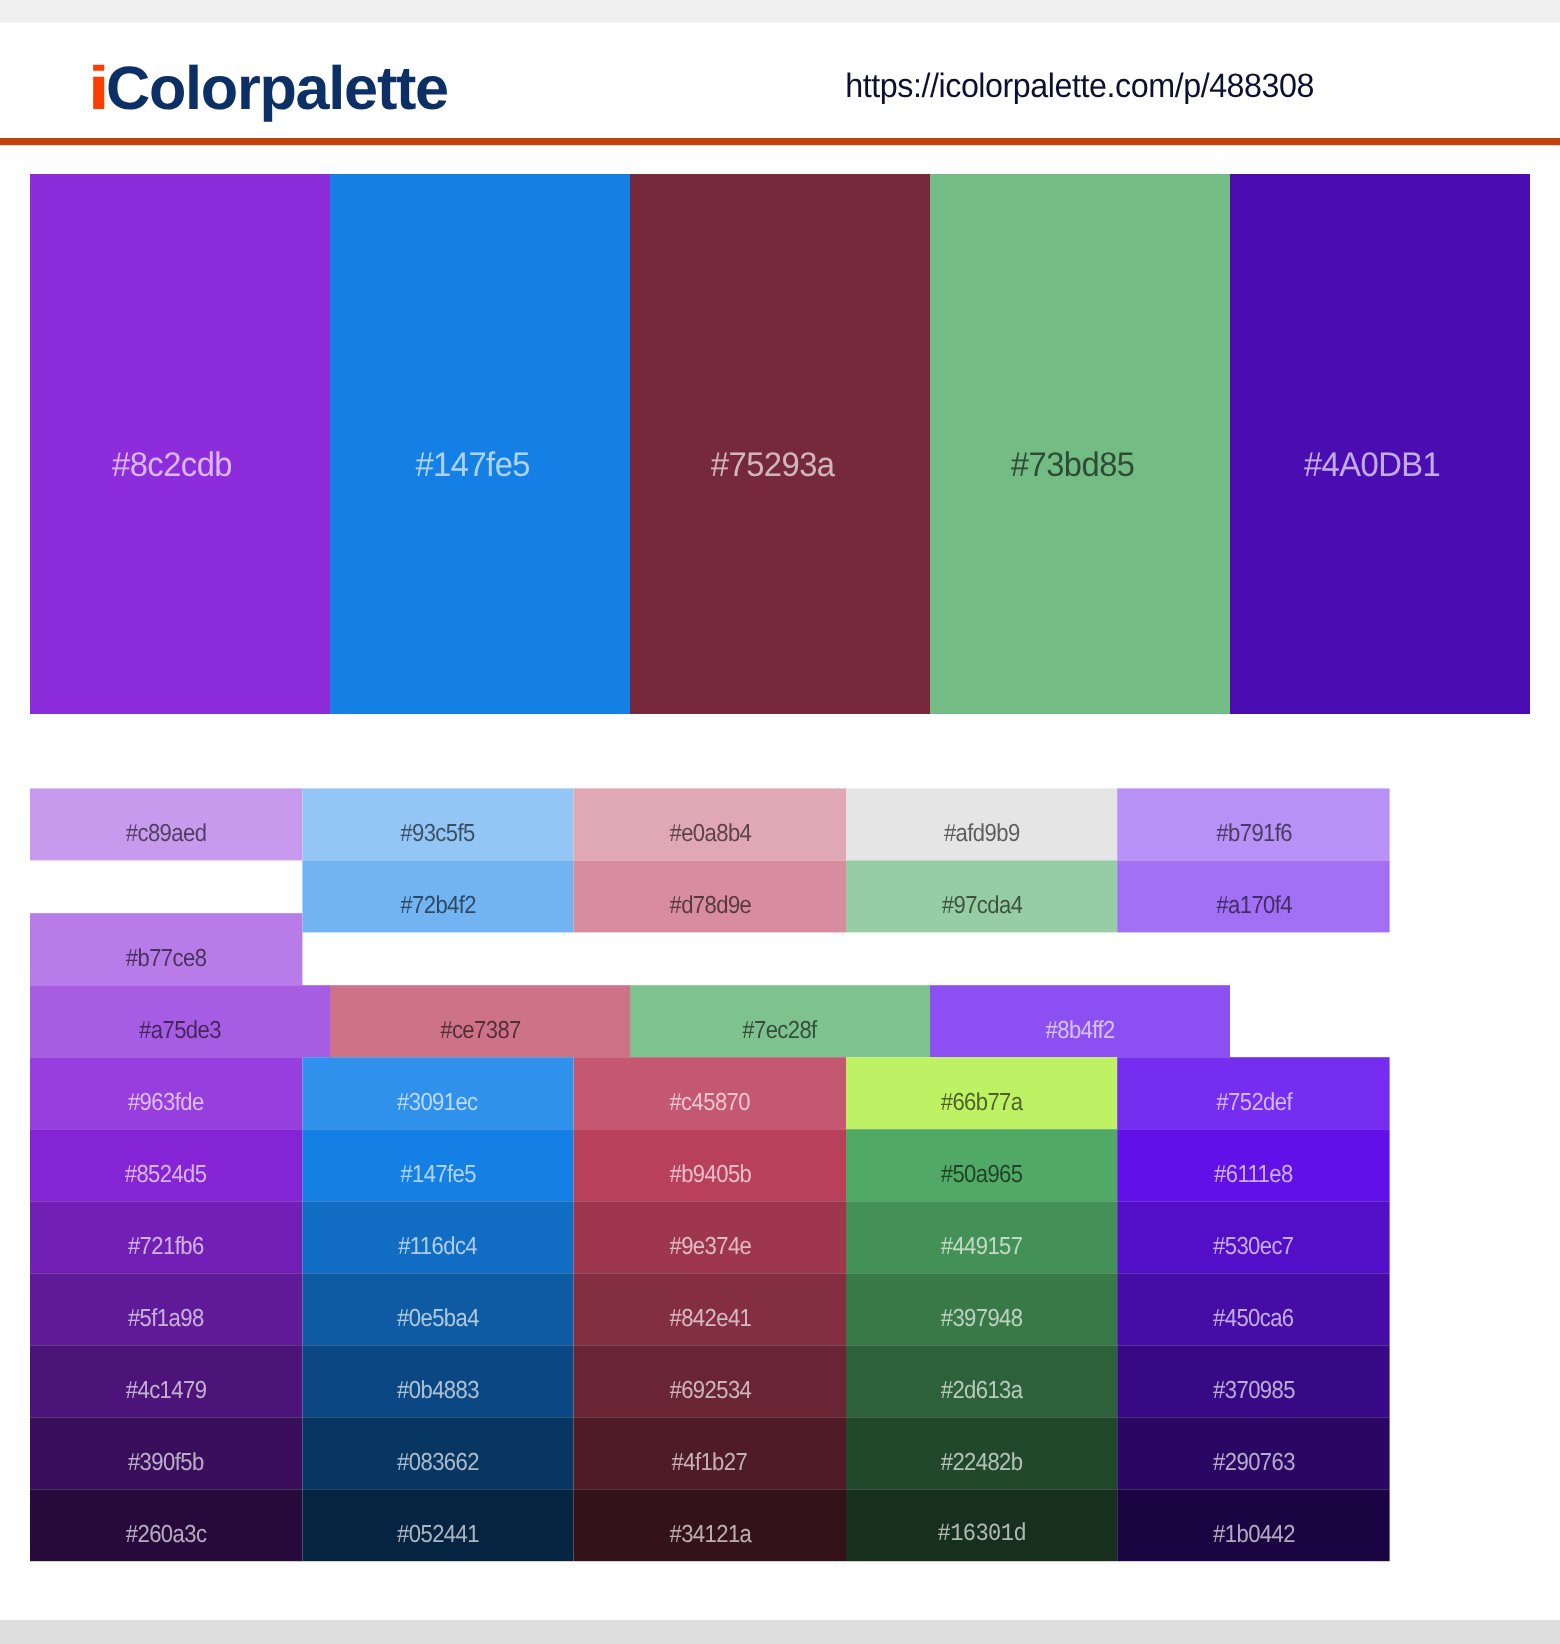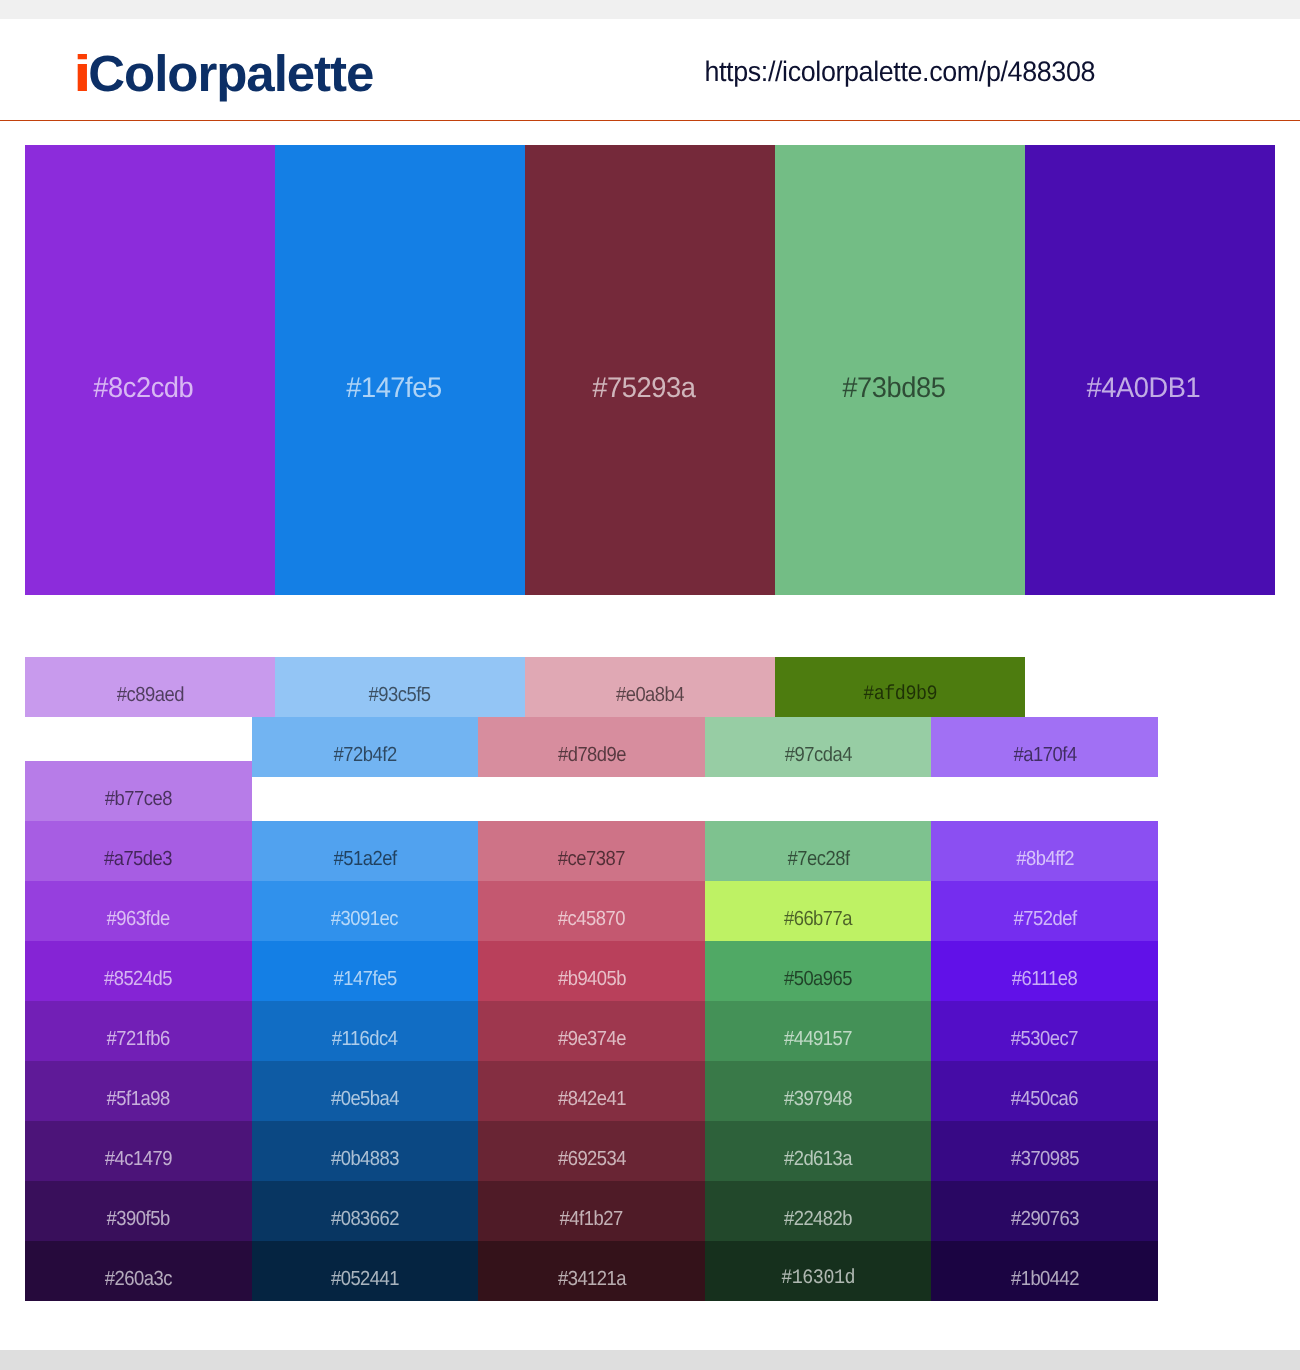--- a/index.html
+++ b/index.html
@@ -11,21 +11,21 @@
     overflow:hidden;
     position:relative;
     -webkit-font-smoothing:antialiased;
     -moz-osx-font-smoothing:grayscale;
     text-rendering:geometricPrecision;
   }
   .top-strip { position:absolute; left:0; top:0; width:1300px; height:19px; background:#f0f0f0; }
   .header {
     position:absolute; left:0; top:19px; width:1300px; height:102px;
     background:#fff; box-sizing:border-box;
-    border-bottom:1px solid #c2410c;
+    border-bottom:6px solid #c2410c;
   }
   .logo {
     position:absolute; left:73px; top:29px;
     font-weight:700; font-size:51px; line-height:51px;
     letter-spacing:-1.05px; white-space:nowrap;
   }
   .logo .i { color:#fc3e03; display:inline-block; transform:scaleX(1.32);
               transform-origin:left center; margin-right:2.2px; }
   .logo .rest { color:#0c2f66; }
   .page-url {
@@ -97,22 +97,25 @@
     <div class="shade-row">
       <div class="shade-cell" style="background: rgb(200, 154, 237);">
         <span class="hex on-light">#c89aed</span>
       </div>
       <div class="shade-cell" style="background: rgb(147, 197, 245);">
         <span class="hex on-light">#93c5f5</span>
       </div>
       <div class="shade-cell" style="background: rgb(224, 168, 180);">
         <span class="hex on-light">#e0a8b4</span>
       </div>
-      <div class="shade-cell" style="background: #4d7c0f; font-family: Liberation Mono, monospace;">
+      <div class="shade-cell" style="background: #e5e5e5;">
         <span class="hex on-light">#afd9b9</span>
+      </div>
+      <div class="shade-cell" style="background: rgb(183, 145, 246);">
+        <span class="hex on-light">#b791f6</span>
       </div>
     </div>
     <div class="shade-row">
       <div class="shade-cell" style="background: rgb(183, 124, 232); margin-top: 44px;">
         <span class="hex on-light">#b77ce8</span>
       </div>
       <div class="shade-cell" style="background: rgb(114, 180, 242);">
         <span class="hex on-light">#72b4f2</span>
       </div>
       <div class="shade-cell" style="background: rgb(215, 141, 158);">
@@ -122,23 +125,20 @@
         <span class="hex on-light">#97cda4</span>
       </div>
       <div class="shade-cell" style="background: rgb(161, 112, 244);">
         <span class="hex on-light">#a170f4</span>
       </div>
     </div>
     <div class="shade-row">
       <div class="shade-cell" style="background: rgb(167, 93, 227);">
         <span class="hex on-light">#a75de3</span>
       </div>
-      <div class="shade-cell" style="background: rgb(81, 162, 239);">
-        <span class="hex on-light">#51a2ef</span>
-      </div>
       <div class="shade-cell" style="background: rgb(206, 115, 135);">
         <span class="hex on-light">#ce7387</span>
       </div>
       <div class="shade-cell" style="background: rgb(126, 194, 143);">
         <span class="hex on-light">#7ec28f</span>
       </div>
       <div class="shade-cell" style="background: rgb(139, 79, 242);">
         <span class="hex on-dark">#8b4ff2</span>
       </div>
     </div>

